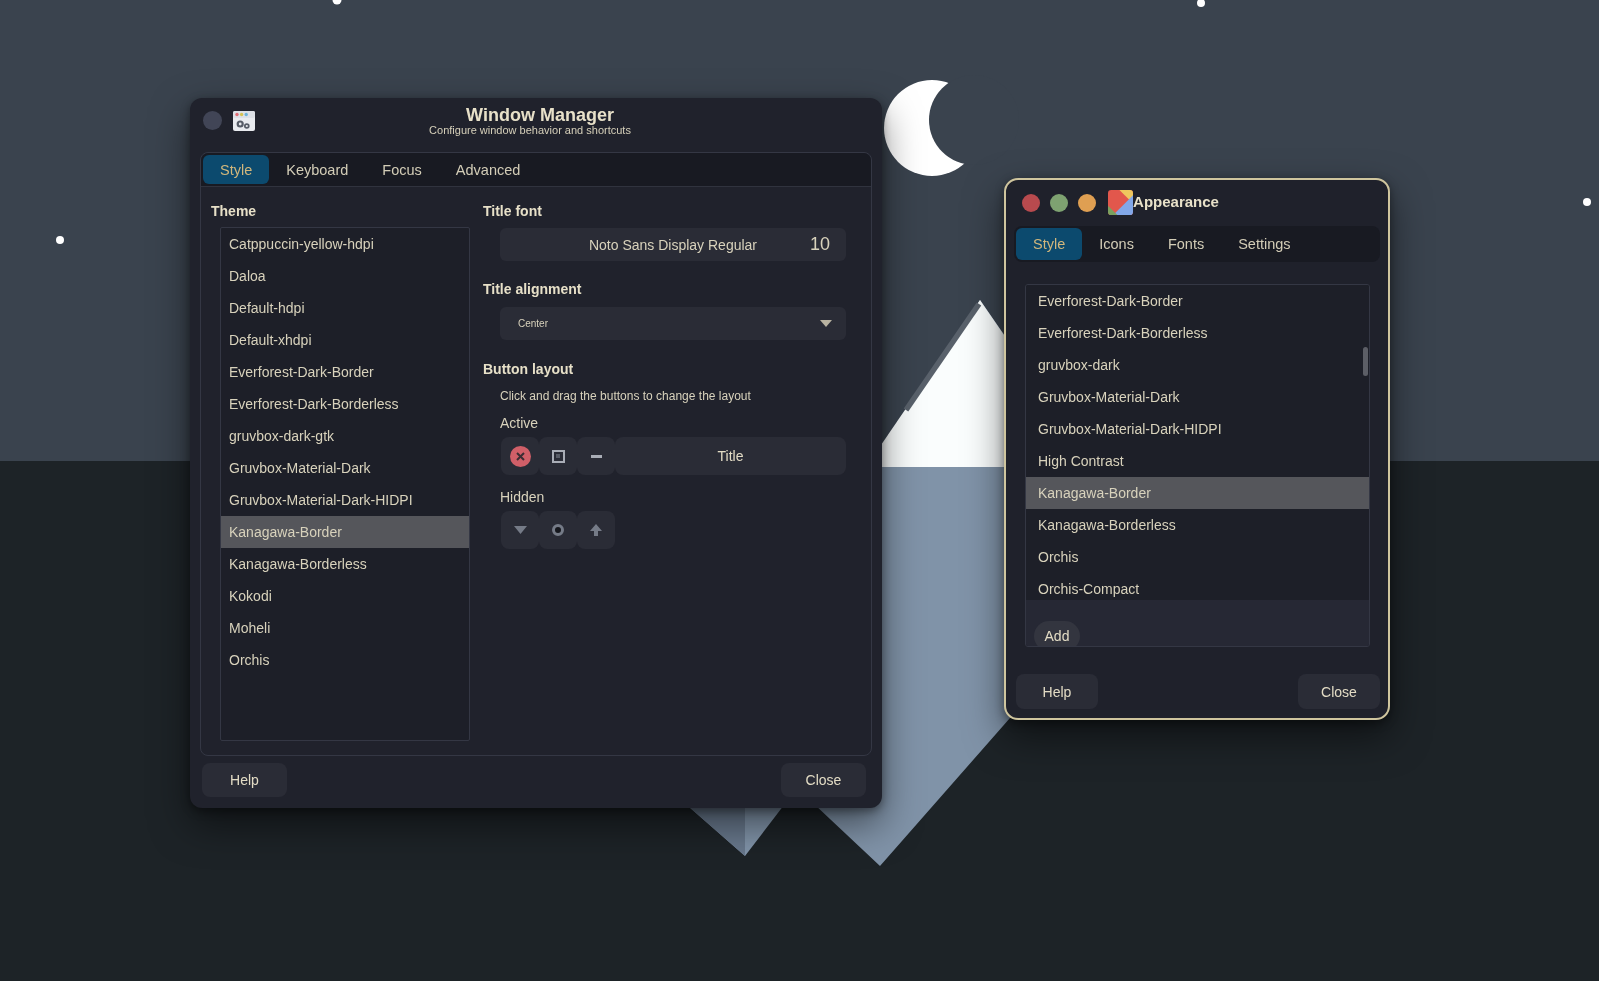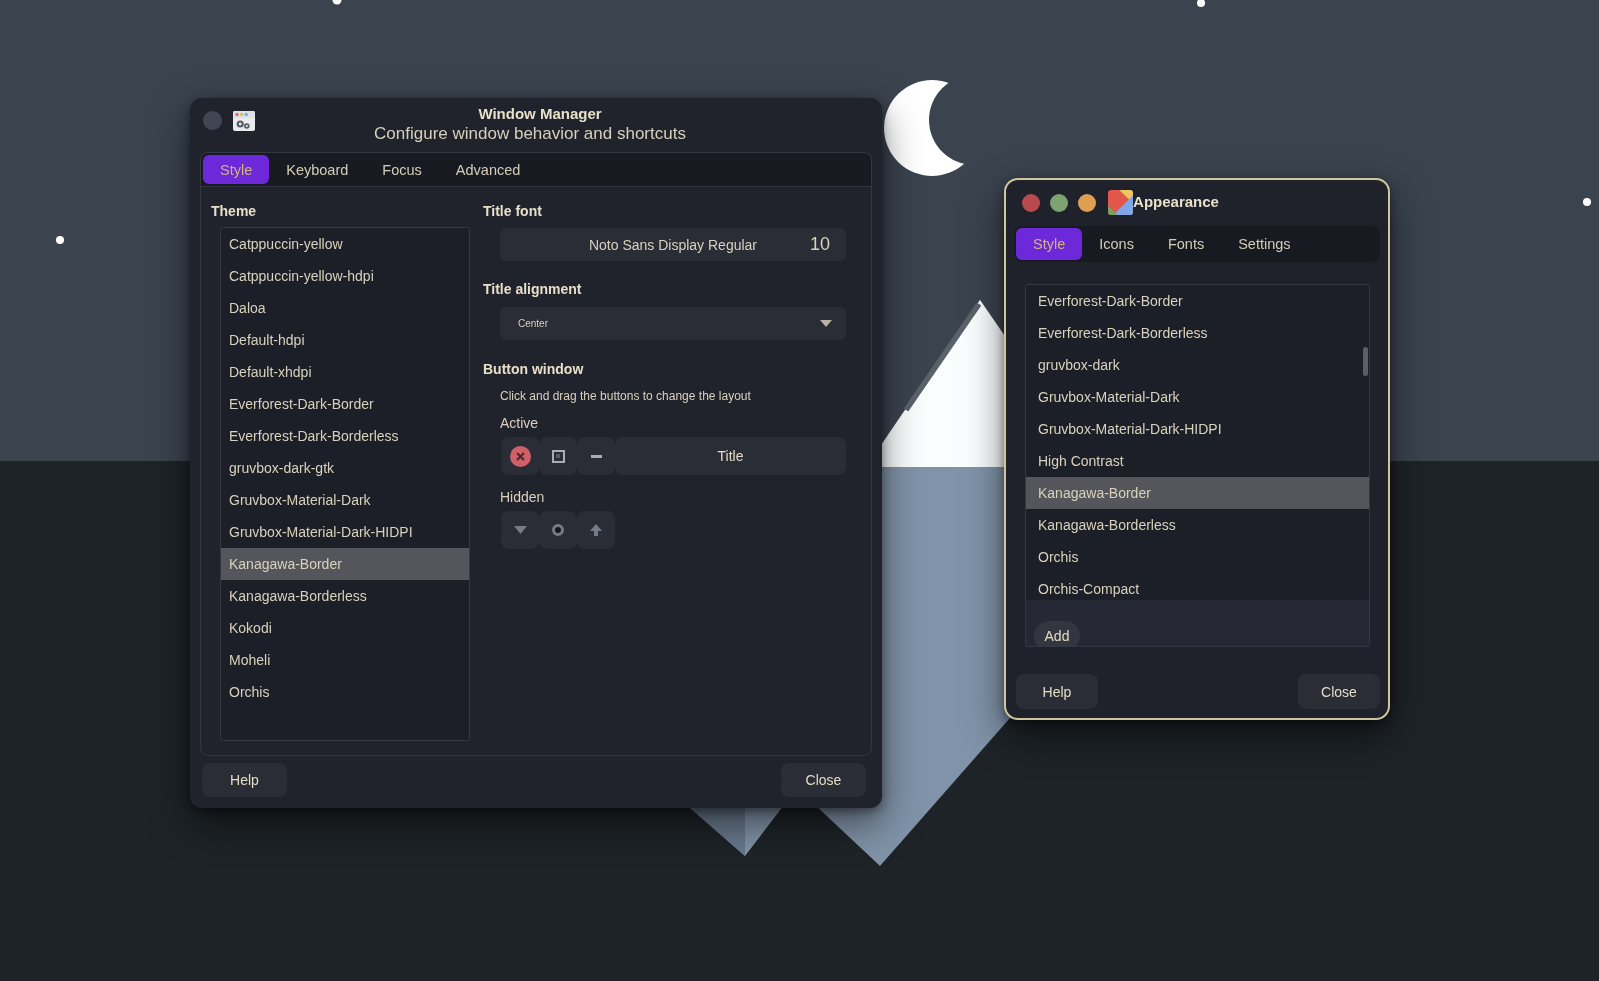--- a/index.html
+++ b/index.html
@@ -11,29 +11,29 @@
   .bg-svg{position:absolute;inset:0;display:block;}
 
   
   .window{position:absolute;background:#20222c;border-radius:12px;
     box-shadow:0 16px 38px rgba(0,0,0,.5),0 3px 10px rgba(0,0,0,.4);}
   .btn{background:#2a2c36;border-radius:8px;color:#e3dcc5;font-size:14px;
     display:flex;align-items:center;justify-content:center;cursor:default;}
   .tabstrip{position:absolute;background:#181a22;border-bottom:1px solid #30333e;
     display:flex;align-items:stretch;padding:2px;border-radius:8px 8px 0 0;}
   .tab{display:flex;align-items:center;padding:0 17px;font-size:14.5px;color:#d3cdb7;border-radius:6px;}
-  .tab.selected{background:#6d28d9;color:#d2b77c;}
+  .tab.selected{background:#0c4a6e;color:#d2b77c;}
 
   
   .wm-window{left:190px;top:98px;width:692px;height:710px;}
   .wm-header{position:absolute;left:0;top:0;width:100%;height:54px;}
   .wm-close-circle{position:absolute;left:13px;top:13px;width:19px;height:19px;border-radius:50%;background:#414556;}
   .wm-appicon{position:absolute;left:42px;top:11px;width:24px;height:24px;}
-  .wm-title{position:absolute;left:8px;right:0;top:7px;text-align:center;font-size:15px;font-weight:bold;color:#e8e1c9;}
-  .wm-subtitle{position:absolute;left:0;right:12px;top:26px;text-align:center;font-size:17px;color:#d6d0ba;}
+  .wm-title{position:absolute;left:8px;right:0;top:7px;text-align:center;font-size:18px;font-weight:bold;color:#e8e1c9;}
+  .wm-subtitle{position:absolute;left:0;right:12px;top:26px;text-align:center;font-size:11px;color:#d6d0ba;}
   .wm-panel{position:absolute;left:10px;top:54px;width:672px;height:604px;
     border:1px solid #343744;border-radius:8px;}
   .wm-tabstrip{left:0;top:0;width:100%;height:34px;}
   .section-label{position:absolute;font-size:14px;font-weight:bold;color:#e7e0c8;}
   .wm-theme-label{left:10px;top:50px;}
   .theme-list{position:absolute;left:19px;top:74px;width:250px;height:514px;
     background:#1d1f28;border:1px solid #343744;border-radius:2px;overflow:hidden;}
   .list-row{height:32px;line-height:32px;padding-left:8px;font-size:14px;color:#d8d2bc;white-space:nowrap;}
   .list-row.selected{background:#55565b;}
   .wm-font-label{left:282px;top:50px;}
@@ -139,21 +139,20 @@
           </div>
           <div class="tab">
             <span>Advanced</span>
           </div>
         </div>
 
       <div class="section-label wm-theme-label">Theme</div>
 
       <div class="theme-list">
 
-      <div class="list-row">Catppuccin-yellow</div>
           <div class="list-row">Catppuccin-yellow-hdpi</div>
           <div class="list-row">Daloa</div>
           <div class="list-row">Default-hdpi</div>
           <div class="list-row">Default-xhdpi</div>
           <div class="list-row">Everforest-Dark-Border</div>
           <div class="list-row">Everforest-Dark-Borderless</div>
           <div class="list-row">gruvbox-dark-gtk</div>
           <div class="list-row">Gruvbox-Material-Dark</div>
           <div class="list-row">Gruvbox-Material-Dark-HIDPI</div>
           <div class="list-row selected">Kanagawa-Border</div>
@@ -170,21 +169,21 @@
       </div>
 
       <div class="section-label wm-align-label">Title alignment</div>
       <div class="dropdown">
         <span>Center</span>
         <svg class="caret" width="12" height="7" viewBox="0 0 12 7">
           <path d="M0 0 H12 L6 7 Z" fill="#b9b3a1"></path>
         </svg>
       </div>
 
-      <div class="section-label wm-layout-label">Button window</div>
+      <div class="section-label wm-layout-label">Button layout</div>
       <div class="layout-hint">Click and drag the buttons to change the layout</div>
 
       <div class="row-label wm-active-label">Active</div>
       <div class="btn-row wm-active-row">
         <div class="sq-btn">
           <span class="close-glyph">
             <svg width="9" height="9" viewBox="0 0 9 9">
               <path d="M1 1 L8 8 M8 1 L1 8" stroke="#3a2d33" stroke-width="2"></path>
             </svg>
           </span>

